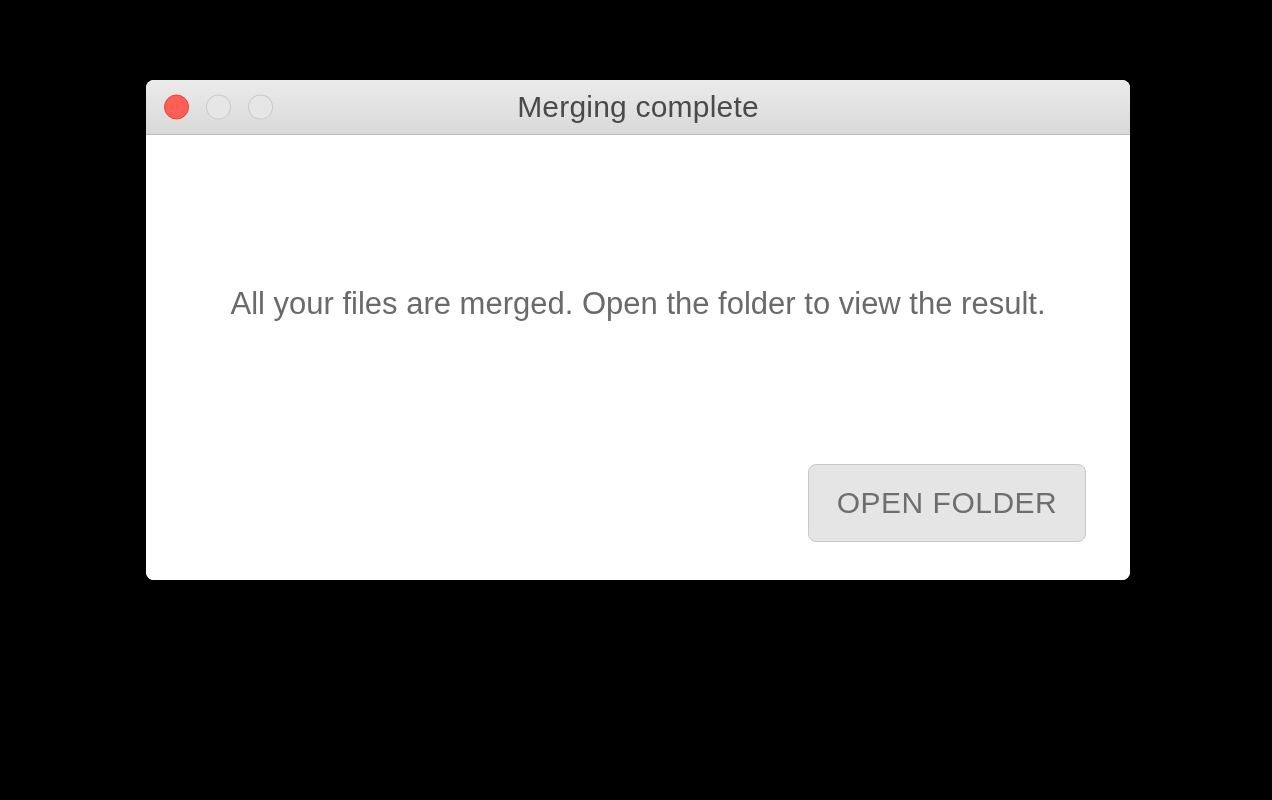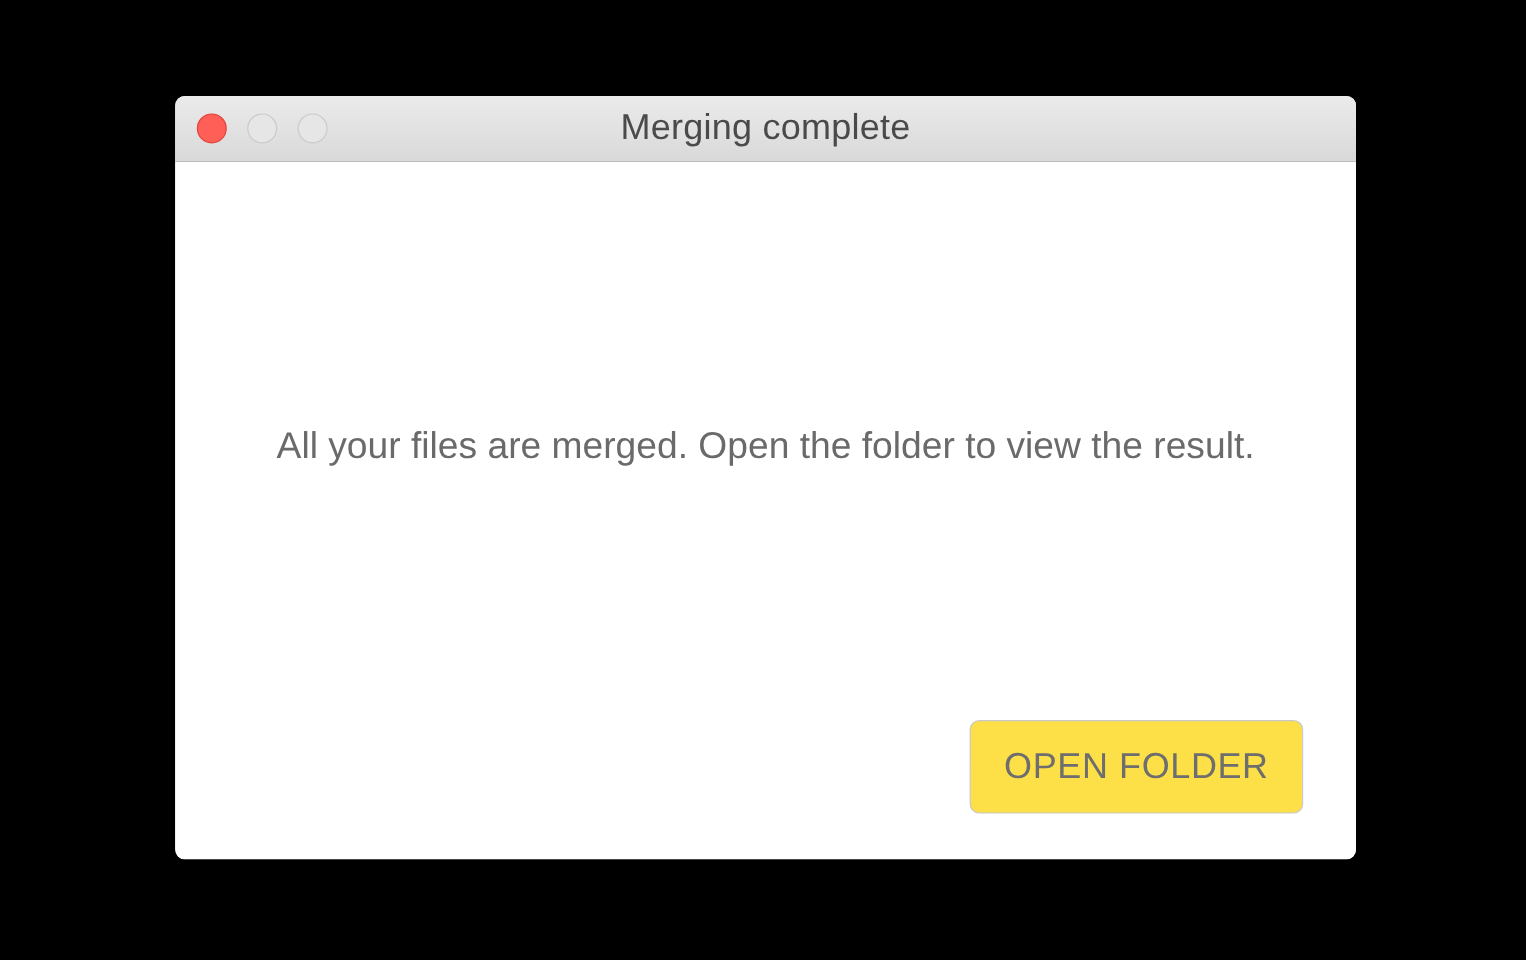--- a/index.html
+++ b/index.html
@@ -9,21 +9,21 @@
       background: #000;
       font-family: -apple-system, "Helvetica Neue", Helvetica, Arial, sans-serif;
       overflow: hidden;
       position: relative;
     }
     .window {
       position: absolute;
       left: 146px;
       top: 80px;
       width: 984px;
-      height: 636px;
+      height: 500px;
       background: #fff;
       border-radius: 8px;
       box-shadow: 0 20px 60px rgba(0,0,0,0.6), 0 0 0 1px rgba(0,0,0,0.05);
       overflow: hidden;
       display: flex;
       flex-direction: column;
     }
     .titlebar {
       height: 55px;
       background: linear-gradient(to bottom, #ebebeb 0%, #d9d9d9 100%);
@@ -90,21 +90,21 @@
       font-weight: 300;
       letter-spacing: 0.5px;
       cursor: pointer;
       display: flex;
       align-items: center;
       justify-content: center;
       user-select: none;
     }
     .btn.secondary {
       width: 278px;
-      background: #fde047;
+      background: #e5e5e5;
       color: #6e6e6e;
       border: 1px solid #c9c9c9;
     }
     .btn.primary {
       width: 228px;
       background: linear-gradient(to bottom, #8fd446 0%, #7bc637 100%);
       color: #fff;
       border: 1px solid #74bf33;
     }
   </style>

